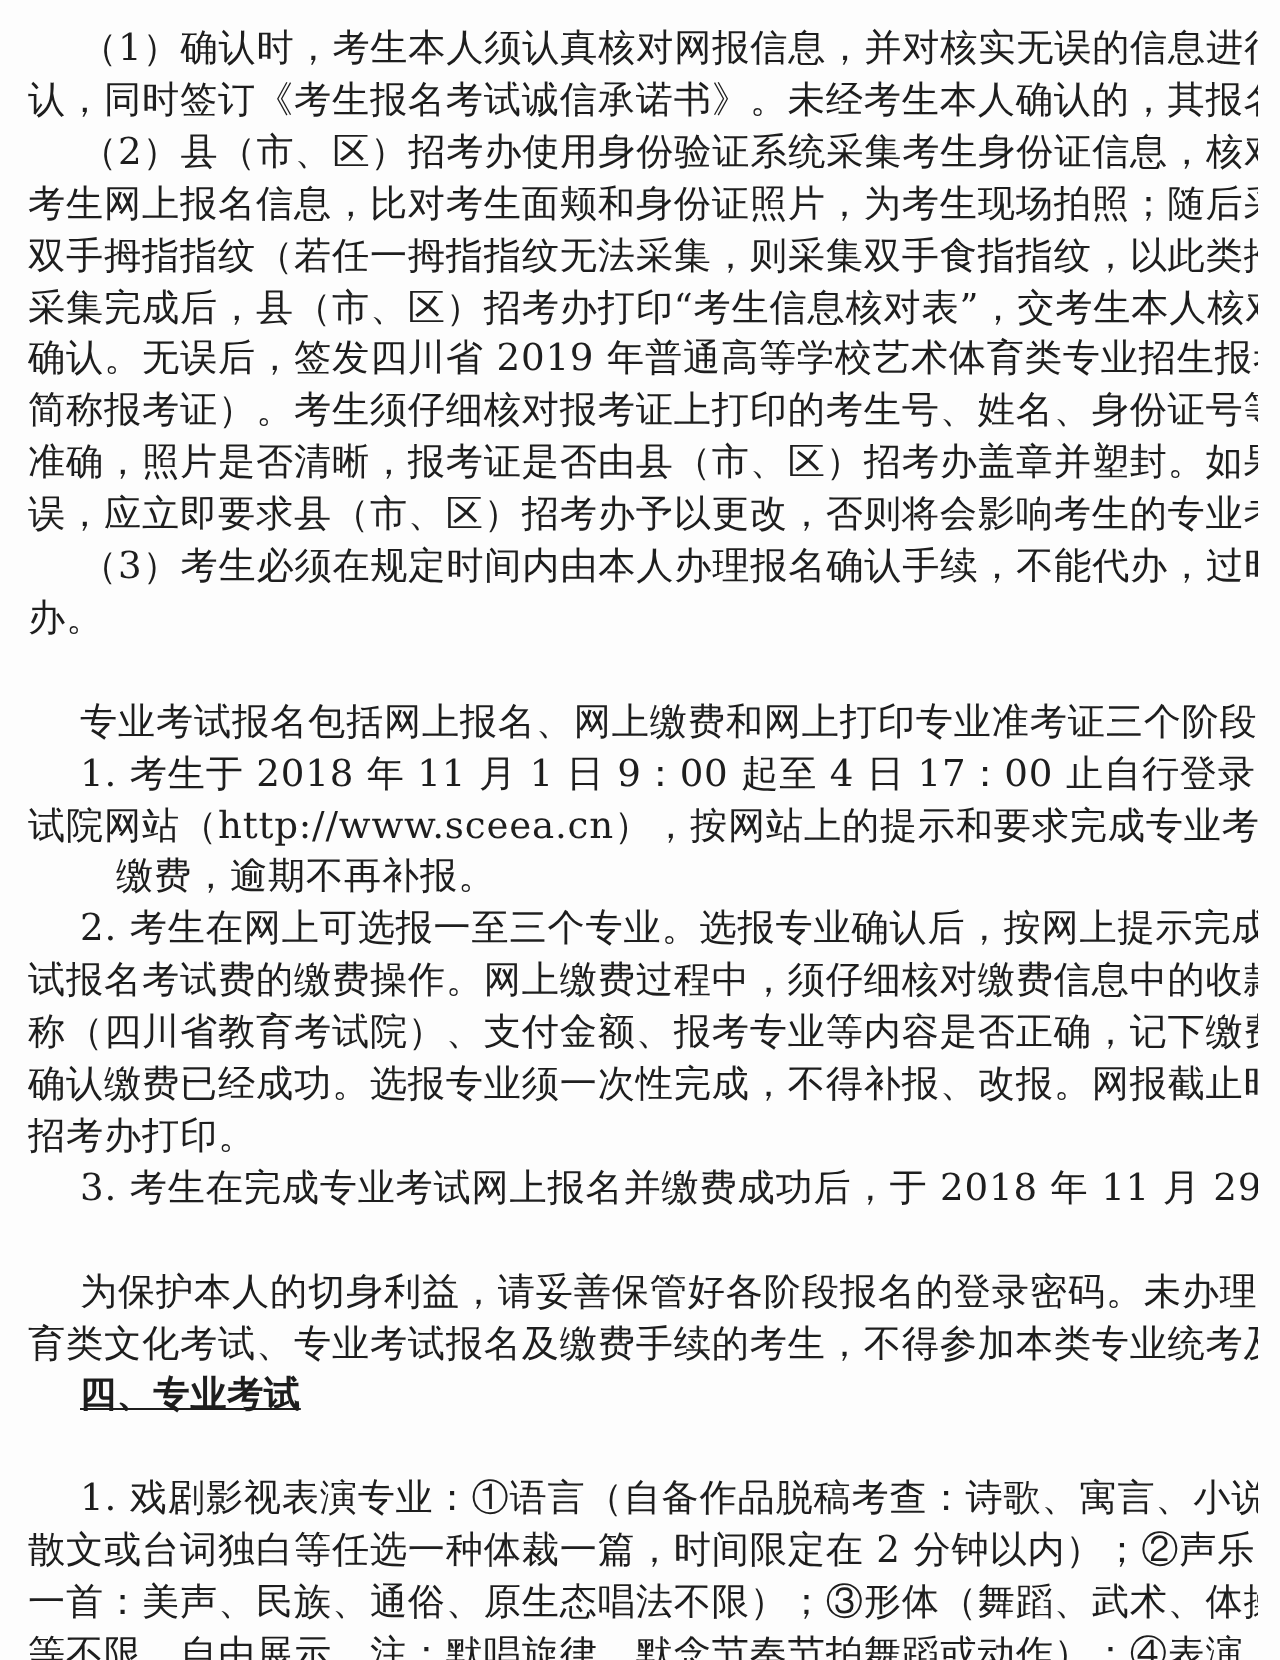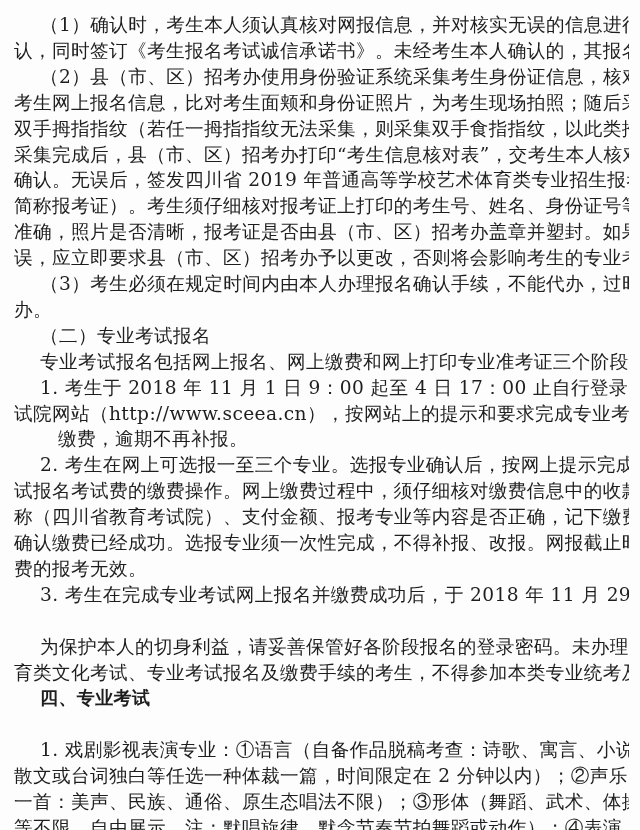--- a/index.html
+++ b/index.html
@@ -17,48 +17,47 @@
     position: absolute;
     left: 14px;
     width: 615px;
     height: 26px;
     line-height: 26px;
     white-space: nowrap;
     overflow: hidden;
   }
   .line.indent { left: 40px; width: 589px; }
   .line.justify { text-align: justify; text-align-last: justify; }
-  .line.bold { font-family: "DejaVu Sans", "Liberation Sans", sans-serif; font-weight: bold; font-size: 18px; }
+  .line.bold { font-family: "DejaVu Sans", "Liberation Sans", sans-serif; font-weight: bold; font-size: 18px; text-decoration: underline; }
 </style>
 </head>
 <body>
 
 <div class="page" id="page">
     <div class="line indent justify" style="top: 12px;">（1）确认时，考生本人须认真核对网报信息，并对核实无误的信息进行签名确</div>
     <div class="line justify" style="top: 37.9px;">认，同时签订《考生报名考试诚信承诺书》。未经考生本人确认的，其报名无效。</div>
     <div class="line indent justify" style="top: 63.8px;">（2）县（市、区）招考办使用身份验证系统采集考生身份证信息，核对并校准</div>
     <div class="line justify" style="top: 89.7px;">考生网上报名信息，比对考生面颊和身份证照片，为考生现场拍照；随后采集考生</div>
     <div class="line justify" style="top: 115.6px;">双手拇指指纹（若任一拇指指纹无法采集，则采集双手食指指纹，以此类推）。信息</div>
     <div class="line justify" style="top: 141.5px;">采集完成后，县（市、区）招考办打印“考生信息核对表”，交考生本人核对并签名</div>
     <div class="line justify" style="top: 167.4px;">确认。无误后，签发四川省 2019 年普通高等学校艺术体育类专业招生报考证（以下</div>
     <div class="line justify" style="top: 193.3px;">简称报考证）。考生须仔细核对报考证上打印的考生号、姓名、身份证号等信息是否</div>
     <div class="line justify" style="top: 219.2px;">准确，照片是否清晰，报考证是否由县（市、区）招考办盖章并塑封。如果发现有</div>
     <div class="line" style="top: 245.1px;">误，应立即要求县（市、区）招考办予以更改，否则将会影响考生的专业考试。</div>
     <div class="line indent justify" style="top: 271px;">（3）考生必须在规定时间内由本人办理报名确认手续，不能代办，过时不再补</div>
     <div class="line" style="top: 296.9px;">办。</div>
-    <div class="line indent" style="top: 322.8px;">（二）专业考试报名</div>
     <div class="line indent" style="top: 348.7px;">专业考试报名包括网上报名、网上缴费和网上打印专业准考证三个阶段。</div>
     <div class="line indent justify" style="top: 374.6px;">1. 考生于 2018 年 11 月 1 日 9：00 起至 4 日 17：00 止自行登录四川省教育考</div>
     <div class="line justify" style="top: 400.5px;">试院网站（http://www.sceea.cn），按网站上的提示和要求完成专业考试网上报名、</div>
     <div class="line" style="top: 426.4px; margin-left: 44px;">缴费，逾期不再补报。</div>
     <div class="line indent justify" style="top: 452.3px;">2. 考生在网上可选报一至三个专业。选报专业确认后，按网上提示完成专业考</div>
     <div class="line justify" style="top: 478.2px;">试报名考试费的缴费操作。网上缴费过程中，须仔细核对缴费信息中的收款单位名</div>
     <div class="line justify" style="top: 504.1px;">称（四川省教育考试院）、支付金额、报考专业等内容是否正确，记下缴费订单号并</div>
     <div class="line justify" style="top: 530px;">确认缴费已经成功。选报专业须一次性完成，不得补报、改报。网报截止时仍未缴</div>
-    <div class="line" style="top: 555.9px;">费的报考无效。</div>
+    <div class="line" style="top: 555.9px;">招考办打印。</div>
     <div class="line indent justify" style="top: 581.8px;">3. 考生在完成专业考试网上报名并缴费成功后，于 2018 年 11 月 29 日至 12 月</div>
     <div class="line indent justify" style="top: 633.6px;">为保护本人的切身利益，请妥善保管好各阶段报名的登录密码。未办理艺术体</div>
     <div class="line justify" style="top: 659.5px;">育类文化考试、专业考试报名及缴费手续的考生，不得参加本类专业统考及录取。</div>
     <div class="line indent bold" style="top: 685.4px;">四、专业考试</div>
     <div class="line indent justify" style="top: 737.2px;">1. 戏剧影视表演专业：①语言（自备作品脱稿考查：诗歌、寓言、小说片段、</div>
     <div class="line justify" style="top: 763.1px;">散文或台词独白等任选一种体裁一篇，时间限定在 2 分钟以内）；②声乐（自备歌曲</div>
     <div class="line justify" style="top: 789px;">一首：美声、民族、通俗、原生态唱法不限）；③形体（舞蹈、武术、体操戏曲身段</div>
     <div class="line justify" style="top: 814.9px;">等不限，自由展示，注：默唱旋律、默念节奏节拍舞蹈或动作）；④表演（命题表演，</div>
   </div>
 

